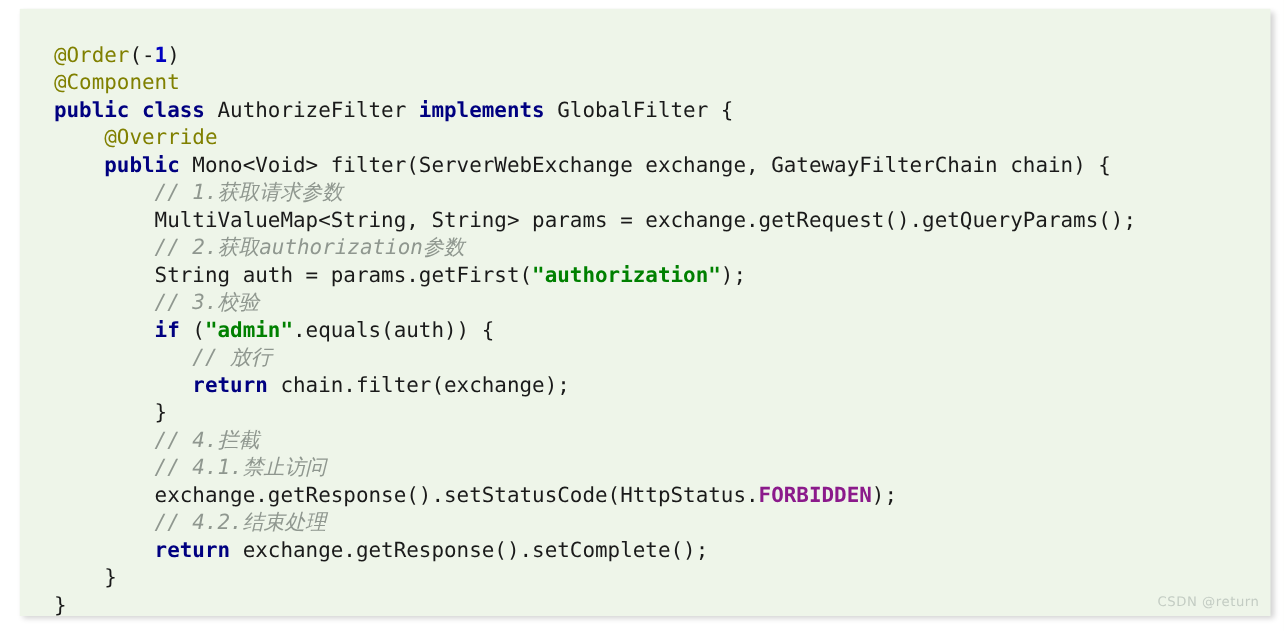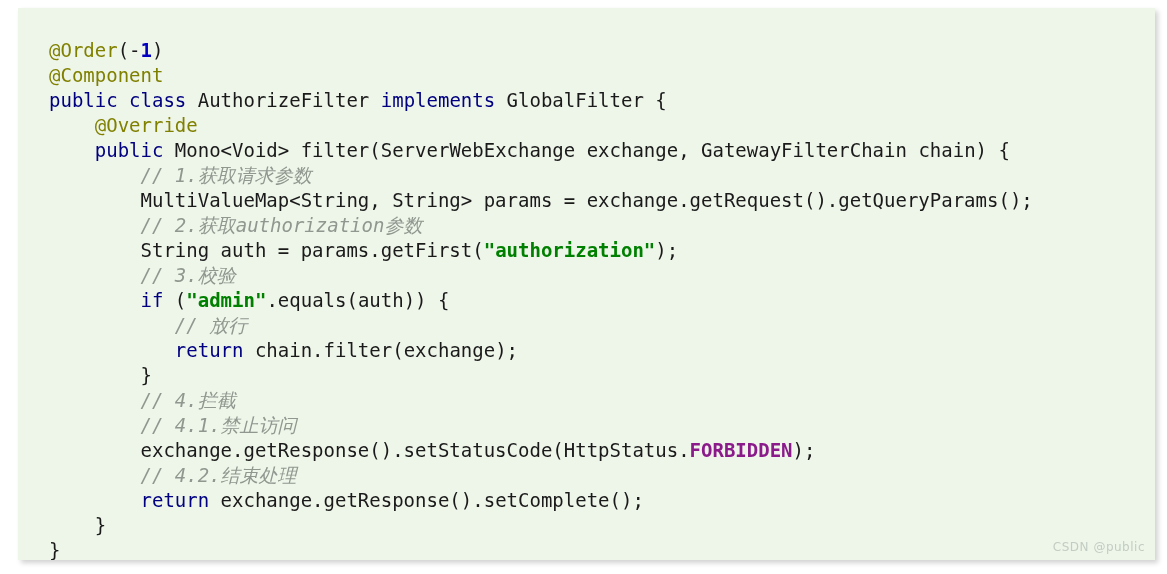--- a/index.html
+++ b/index.html
@@ -39,21 +39,21 @@
     letter-spacing: 0px;
   }
 
   .code-line {
     white-space: pre;
     min-height: 25px;
   }
 
   
   .tok-annotation { color: #808000; }
-  .tok-keyword    { color: #000080; font-weight: normal; }
+  .tok-keyword    { color: #000080; font-weight: bold; }
   .tok-string     { color: #008000; font-weight: bold; }
   .tok-number     { color: #0000c0; font-weight: bold; }
   .tok-comment    { color: #8f978f; font-style: italic; }
   .tok-constant   { color: #8b1a8b; font-weight: bold; }
   .tok-plain      { color: #1a1a1a; }
 
   #watermark {
     position: absolute;
     right: 10px;
     bottom: 6px;
@@ -62,14 +62,14 @@
     color: #c3ccc3;
     letter-spacing: 0.5px;
     user-select: none;
   }
 </style>
 </head>
 <body style="background: rgb(255, 255, 255);">
 
 <div id="code-block" style="background: rgb(238, 245, 233);">
   <pre id="code-lines"><div class="code-line"><span class="tok-annotation" style="color: rgb(128, 128, 0);">@Order</span><span class="tok-plain" style="color: rgb(26, 26, 26);">(-</span><span class="tok-number" style="color: rgb(0, 0, 192);">1</span><span class="tok-plain" style="color: rgb(26, 26, 26);">)</span></div><div class="code-line"><span class="tok-annotation" style="color: rgb(128, 128, 0);">@Component</span></div><div class="code-line"><span class="tok-keyword" style="color: rgb(0, 0, 128);">public class</span><span class="tok-plain" style="color: rgb(26, 26, 26);"> AuthorizeFilter </span><span class="tok-keyword" style="color: rgb(0, 0, 128);">implements</span><span class="tok-plain" style="color: rgb(26, 26, 26);"> GlobalFilter {</span></div><div class="code-line"><span class="tok-plain" style="color: rgb(26, 26, 26);">    </span><span class="tok-annotation" style="color: rgb(128, 128, 0);">@Override</span></div><div class="code-line"><span class="tok-plain" style="color: rgb(26, 26, 26);">    </span><span class="tok-keyword" style="color: rgb(0, 0, 128);">public</span><span class="tok-plain" style="color: rgb(26, 26, 26);"> Mono&lt;Void&gt; filter(ServerWebExchange exchange, GatewayFilterChain chain) {</span></div><div class="code-line"><span class="tok-plain" style="color: rgb(26, 26, 26);">        </span><span class="tok-comment" style="color: rgb(143, 151, 143);">// 1.获取请求参数</span></div><div class="code-line"><span class="tok-plain" style="color: rgb(26, 26, 26);">        </span><span class="tok-plain" style="color: rgb(26, 26, 26);">MultiValueMap&lt;String, String&gt; params = exchange.getRequest().getQueryParams();</span></div><div class="code-line"><span class="tok-plain" style="color: rgb(26, 26, 26);">        </span><span class="tok-comment" style="color: rgb(143, 151, 143);">// 2.获取authorization参数</span></div><div class="code-line"><span class="tok-plain" style="color: rgb(26, 26, 26);">        </span><span class="tok-plain" style="color: rgb(26, 26, 26);">String auth = params.getFirst(</span><span class="tok-string" style="color: rgb(0, 128, 0);">"authorization"</span><span class="tok-plain" style="color: rgb(26, 26, 26);">);</span></div><div class="code-line"><span class="tok-plain" style="color: rgb(26, 26, 26);">        </span><span class="tok-comment" style="color: rgb(143, 151, 143);">// 3.校验</span></div><div class="code-line"><span class="tok-plain" style="color: rgb(26, 26, 26);">        </span><span class="tok-keyword" style="color: rgb(0, 0, 128);">if</span><span class="tok-plain" style="color: rgb(26, 26, 26);"> (</span><span class="tok-string" style="color: rgb(0, 128, 0);">"admin"</span><span class="tok-plain" style="color: rgb(26, 26, 26);">.equals(auth)) {</span></div><div class="code-line"><span class="tok-plain" style="color: rgb(26, 26, 26);">           </span><span class="tok-comment" style="color: rgb(143, 151, 143);">// 放行</span></div><div class="code-line"><span class="tok-plain" style="color: rgb(26, 26, 26);">           </span><span class="tok-keyword" style="color: rgb(0, 0, 128);">return</span><span class="tok-plain" style="color: rgb(26, 26, 26);"> chain.filter(exchange);</span></div><div class="code-line"><span class="tok-plain" style="color: rgb(26, 26, 26);">        </span><span class="tok-plain" style="color: rgb(26, 26, 26);">}</span></div><div class="code-line"><span class="tok-plain" style="color: rgb(26, 26, 26);">        </span><span class="tok-comment" style="color: rgb(143, 151, 143);">// 4.拦截</span></div><div class="code-line"><span class="tok-plain" style="color: rgb(26, 26, 26);">        </span><span class="tok-comment" style="color: rgb(143, 151, 143);">// 4.1.禁止访问</span></div><div class="code-line"><span class="tok-plain" style="color: rgb(26, 26, 26);">        </span><span class="tok-plain" style="color: rgb(26, 26, 26);">exchange.getResponse().setStatusCode(HttpStatus.</span><span class="tok-constant" style="color: rgb(139, 26, 139);">FORBIDDEN</span><span class="tok-plain" style="color: rgb(26, 26, 26);">);</span></div><div class="code-line"><span class="tok-plain" style="color: rgb(26, 26, 26);">        </span><span class="tok-comment" style="color: rgb(143, 151, 143);">// 4.2.结束处理</span></div><div class="code-line"><span class="tok-plain" style="color: rgb(26, 26, 26);">        </span><span class="tok-keyword" style="color: rgb(0, 0, 128);">return</span><span class="tok-plain" style="color: rgb(26, 26, 26);"> exchange.getResponse().setComplete();</span></div><div class="code-line"><span class="tok-plain" style="color: rgb(26, 26, 26);">    </span><span class="tok-plain" style="color: rgb(26, 26, 26);">}</span></div><div class="code-line"><span class="tok-plain" style="color: rgb(26, 26, 26);">}</span></div></pre>
-  <div id="watermark">CSDN @public</div>
+  <div id="watermark">CSDN @return</div>
 </div>
 
 </body></html>

